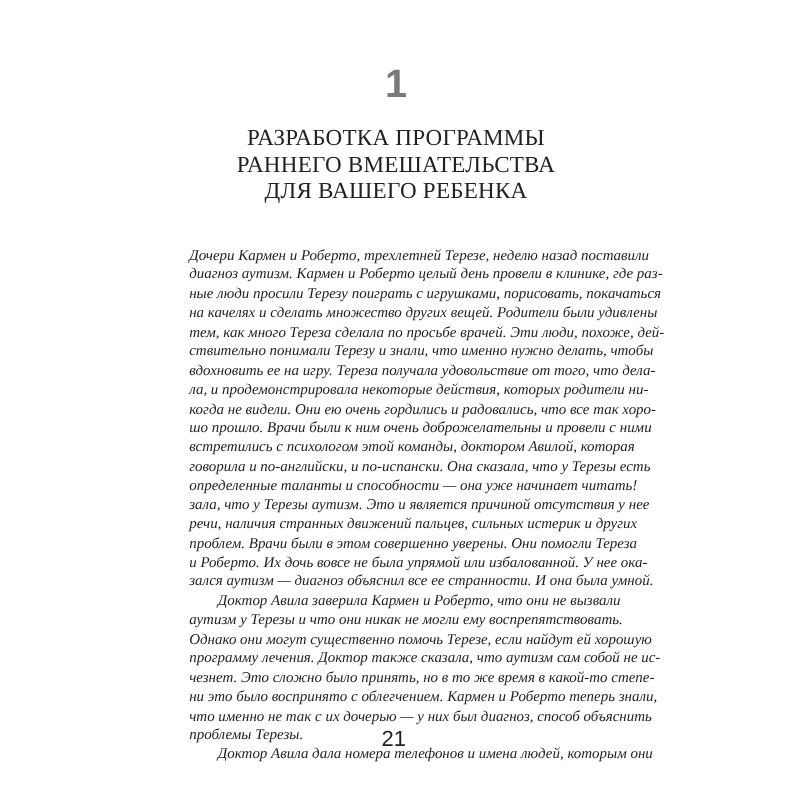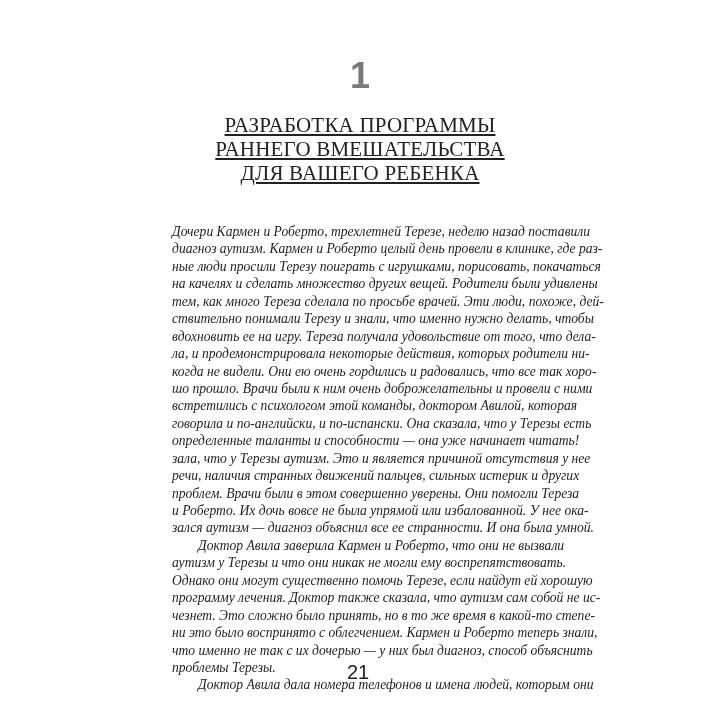--- a/index.html
+++ b/index.html
@@ -10,21 +10,21 @@
   .chapter-num {
     position: absolute; left: 0; width: 720px; top: 58px; text-align: center;
     font-family: "Liberation Sans", sans-serif; font-weight: bold; font-size: 36px; line-height: 36px;
     color: #7a7a7a;
   }
   .title {
     position: absolute; left: 0; width: 720px; top: 113px; text-align: center;
     font-family: "Liberation Serif", serif; font-size: 21px; line-height: 24px; color: #222;
     letter-spacing: 0.2px;
   }
-  .title div { white-space: nowrap; text-decoration: underline; }
+  .title div { white-space: nowrap; }
   .body-text {
     position: absolute; left: 172px; width: 374px; top: 223px;
     font-family: "Liberation Serif", serif; font-style: italic; font-size: 13.6px; line-height: 17.45px;
     color: #1e1e1e;
   }
   .line { display: block; white-space: nowrap; text-align: justify; text-align-last: justify; height: 17.45px; overflow: visible; }
   .line.last { text-align-last: left; }
   .line.indent { padding-left: 26px; }
   .page-num {
     position: absolute; left: 0; width: 716px; top: 661px; text-align: center;

